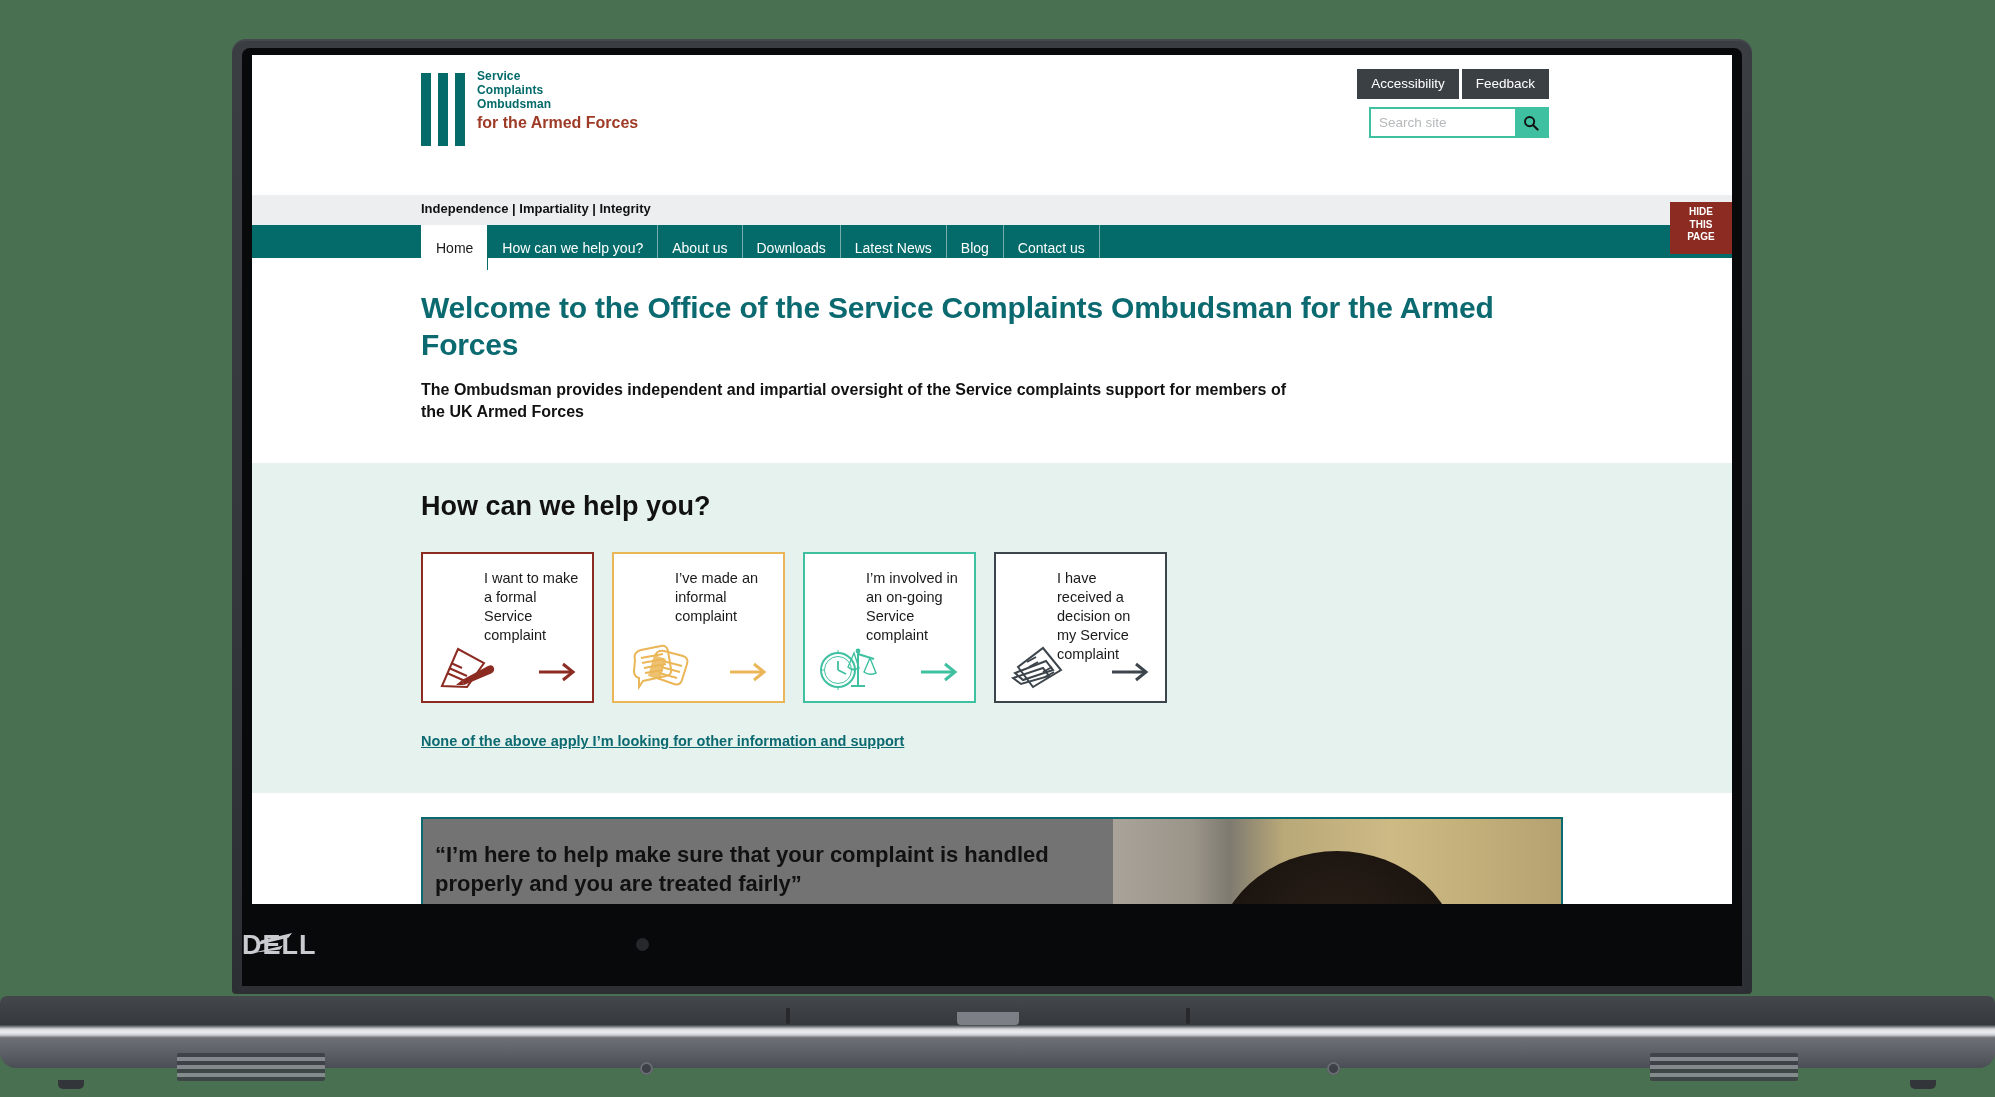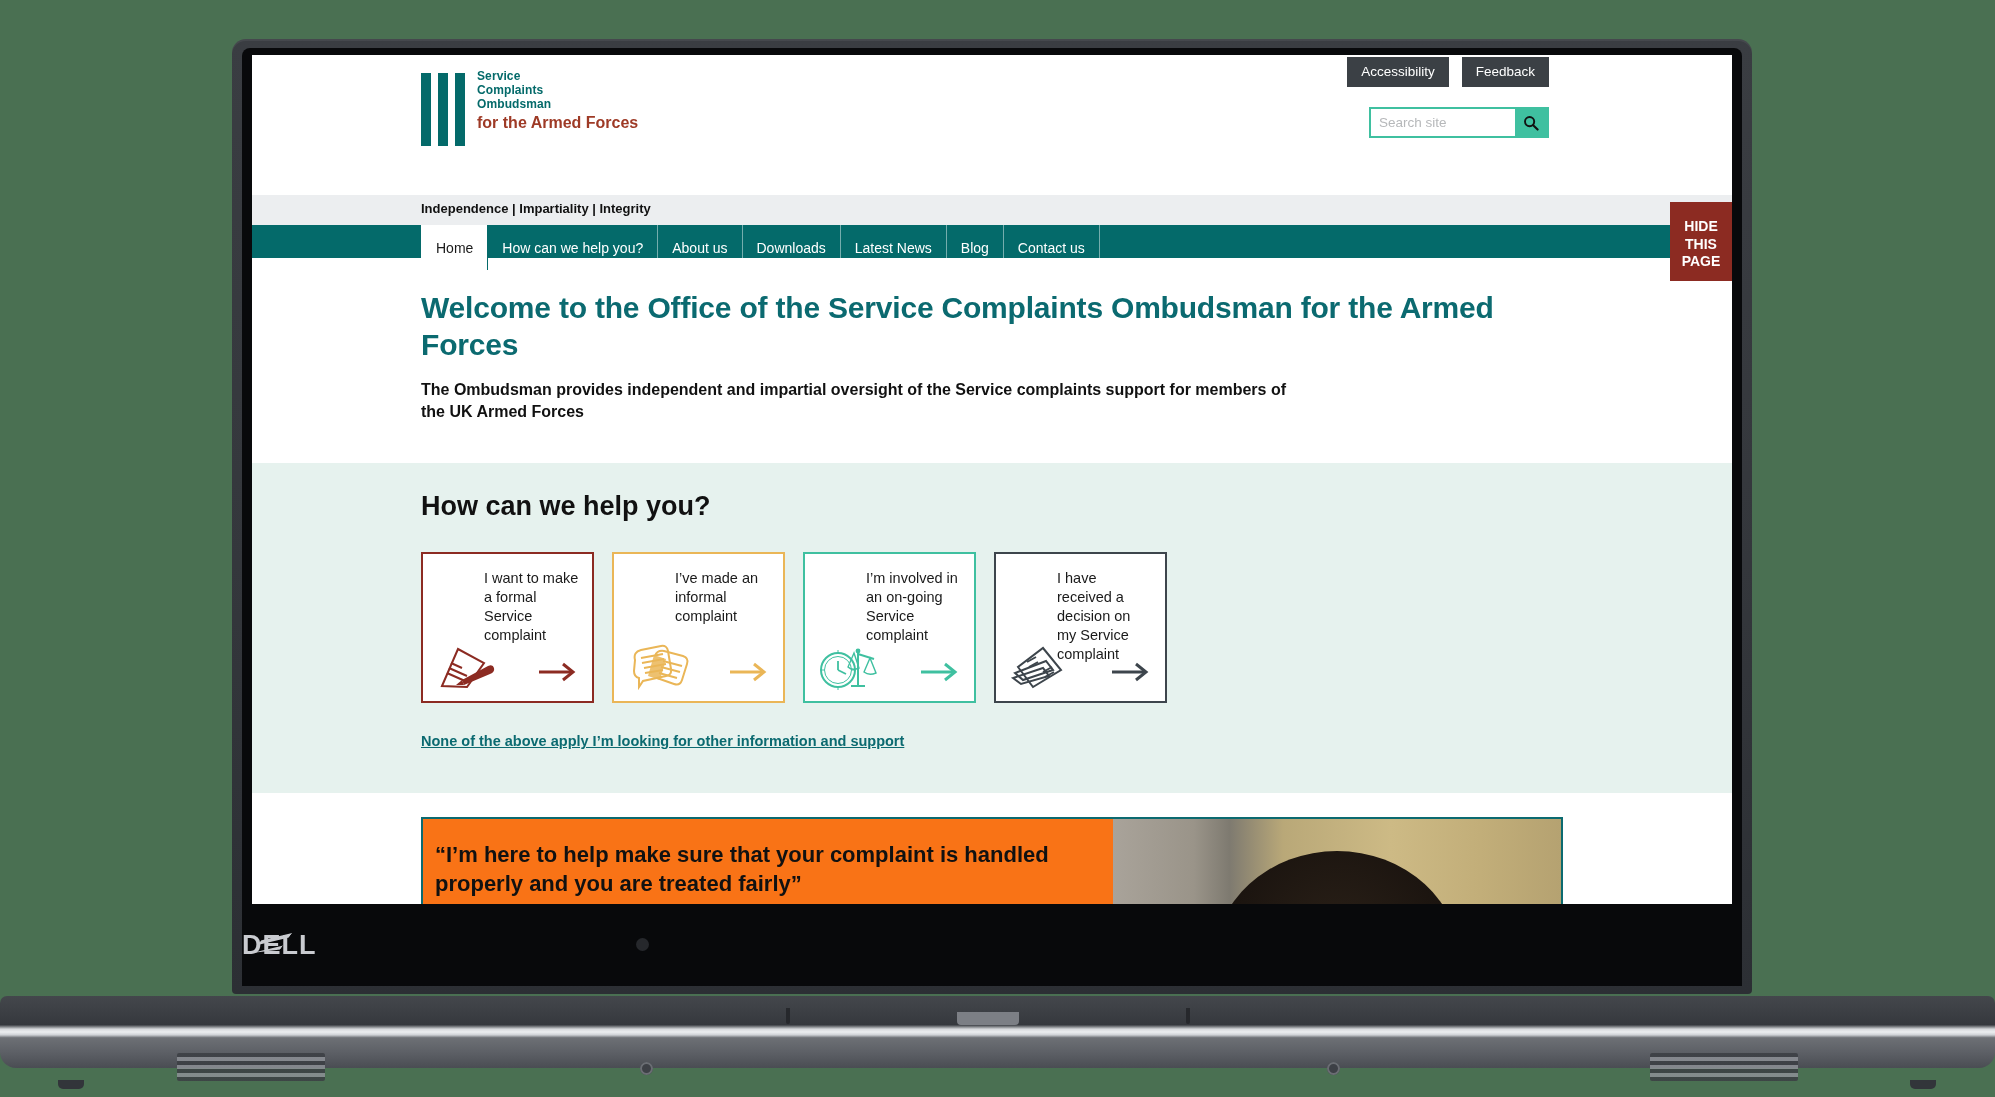--- a/index.html
+++ b/index.html
@@ -111,22 +111,22 @@
   .brand-text { line-height: 1.18; }
   .brand-line {
     font-size: 12px; font-weight: bold; color: #046a6a;
     letter-spacing: .1px;
   }
   .brand-sub {
     font-size: 16px; font-weight: bold; color: #9e3a26; margin-top: 3px;
   }
 
   .util-links {
-    position: absolute; right: 183px; top: 2px;
-    display: flex; gap: 13px;
+    position: absolute; right: 183px; top: 14px;
+    display: flex; gap: 3px;
   }
   .util-link {
     background: #3b4045; color: #fff; font-size: 13.5px;
     padding: 7px 14px 8px; cursor: pointer; white-space: nowrap;
   }
   .search-wrap {
     position: absolute; right: 183px; top: 52px;
     display: flex; border: 2px solid #3fc0a0; background: #3fc0a0;
   }
   .search-input {
@@ -156,22 +156,22 @@
     display: flex; align-items: center; cursor: pointer;
     border-right: 1px solid rgba(255,255,255,.45);
     white-space: nowrap;
   }
   .nav-item:first-child { border-left: 1px solid rgba(255,255,255,.45); }
   .nav-item.active { background: #fff; color: #1a1a1a; border-right-color: #046a6a; }
 
   .hide-page {
     position: absolute; right: 0; top: -23px;
     width: 62px; background: #8c2b22; color: #fff;
-    font-size: 14px; font-weight: bold; line-height: 1.25;
-    text-align: center; padding: 16px 4px 10px; cursor: pointer;
+    font-size: 10px; font-weight: bold; line-height: 1.25;
+    text-align: center; padding: 4px 4px 10px; cursor: pointer;
     z-index: 5;
   }
 
   
   .hero { background: #fff; padding: 32px 0 40px; border-radius: 7px; }
   .wrap { width: 1142px; margin: 0 auto; padding-left: 0; }
   .hero-title {
     font-size: 30px; font-weight: bold; color: #0b6a70;
     line-height: 1.22; letter-spacing: -.2px;
   }
@@ -200,21 +200,21 @@
 
   .other-link {
     display: inline-block; margin-top: 30px;
     font-size: 14.5px; font-weight: bold; color: #0b6a70;
     text-decoration: underline; cursor: pointer;
   }
 
   
   .quote-section { background: #fff; padding: 24px 0 0; }
   .quote-box {
-    display: flex; border: 2px solid #0b6a70; background: #f97316;
+    display: flex; border: 2px solid #0b6a70; background: #737373;
     height: 150px; overflow: hidden;
   }
   .quote-text {
     flex: 0 0 auto; width: 690px; padding: 22px 24px 0 12px;
     font-size: 22px; font-weight: bold; color: #111; line-height: 1.30;
   }
   .quote-photo { flex: 1 1 auto; position: relative; overflow: hidden; }
   .photo-bg {
     position: absolute; inset: 0;
     background:

